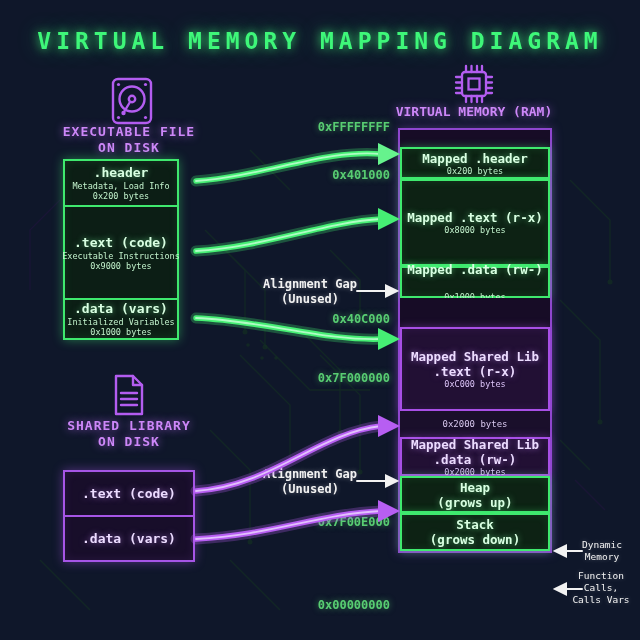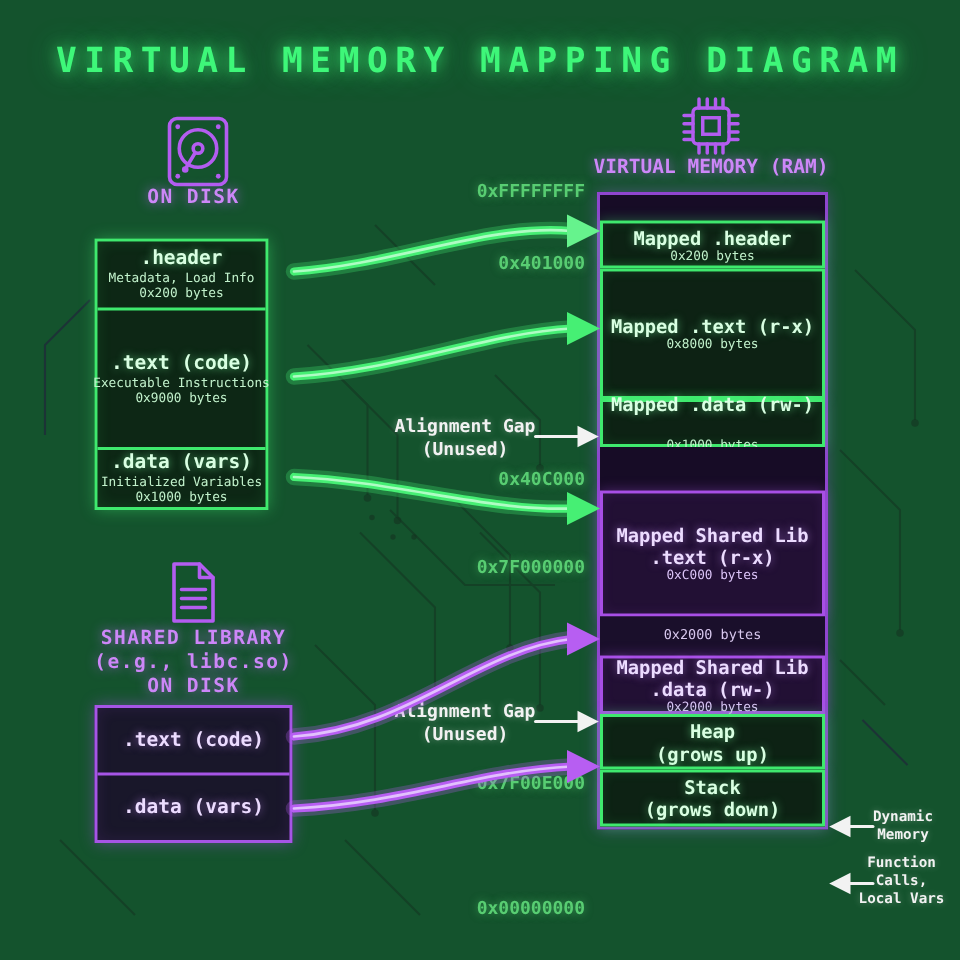--- a/index.html
+++ b/index.html
@@ -1,19 +1,19 @@
 <!DOCTYPE html>
 <html><head>
 <meta charset="utf-8">
 <style>
   * { margin:0; padding:0; box-sizing:border-box; }
   body { background:#000; }
   #stage {
     position:relative; width:640px; height:640px; overflow:hidden;
-    background:#14532d;
+    background:#0f172a;
     font-family:"DejaVu Sans Mono","Liberation Mono",monospace;
   }
   svg.layer { position:absolute; left:0; top:0; width:640px; height:640px; pointer-events:none; }
 
   
   .title {
     position:absolute; top:28px; left:0; width:640px; text-align:center;
     font-size:23px; font-weight:bold; letter-spacing:5px; color:#3ef779;
     text-shadow:0 0 10px rgba(62,247,121,.8), 0 0 22px rgba(62,247,121,.45);
     white-space:nowrap;
@@ -82,21 +82,21 @@
     text-shadow:0 0 6px rgba(88,205,114,.55); white-space:nowrap;
   }
 
   
   .gap-label {
     position:absolute; width:140px; text-align:center; color:#f2f2f2;
     font-size:12px; font-weight:bold; line-height:15px;
     text-shadow:0 0 5px rgba(255,255,255,.35); white-space:nowrap;
   }
   .side-note {
-    position:absolute; color:#f2f2f2; font-size:9.5px; font-weight:bold;
+    position:absolute; color:#f2f2f2; font-size:9.5px; font-weight:normal;
     line-height:12px; text-align:center; text-shadow:0 0 5px rgba(255,255,255,.3);
     white-space:nowrap;
   }
 </style>
 </head>
 <body>
 
 <div id="stage">
 
   <svg class="layer" aria-hidden="true">
@@ -148,20 +148,21 @@
     <g fill="#b35df0">
       <circle cx="8.5" cy="8.5" r="1.6"></circle>
         <circle cx="35.5" cy="8.5" r="1.6"></circle>
       <circle cx="8.5" cy="41.5" r="1.6"></circle>
         <circle cx="35.5" cy="41.5" r="1.6"></circle>
       <circle cx="13.5" cy="37" r="2.2"></circle>
     </g>
   </svg>
 
   <div class="purple-heading" style="left:29px; top:124px; width:200px;">
+    <div>EXECUTABLE FILE</div>
     <div>ON DISK</div>
   </div>
 
   <div class="exec-box">
     <div class="exec-sec" style="height:44px;">
       <div class="sec-name">.header</div>
       <div class="sec-desc">Metadata, Load Info</div>
       <div class="sec-size">0x200 bytes</div>
     </div>
     <div class="exec-sec" style="height:93px;">
@@ -179,21 +180,20 @@
   <svg class="layer" style="width:36px;height:44px;left:111px;top:373px;" viewBox="0 0 36 44">
     <g fill="none" stroke="#b35df0" stroke-width="2.4" stroke-linejoin="round" stroke-linecap="round">
       <path d="M5,3 H22 L31,12 V41 H5 Z"></path>
       <path d="M22,3 V12 H31"></path>
       <path d="M10,20 H26 M10,26 H26 M10,32 H26"></path>
     </g>
   </svg>
 
   <div class="purple-heading" style="left:19px; top:418px; width:220px;">
     <div>SHARED LIBRARY</div>
-    <div>(e.g., libc.so)</div>
     <div>ON DISK</div>
   </div>
 
   <div class="shared-box">
     <div class="shared-sec">
       <div class="shared-name">.text (code)</div>
     </div>
     <div class="shared-sec">
       <div class="shared-name">.data (vars)</div>
     </div>
@@ -266,21 +266,21 @@
     <div>(Unused)</div>
   </div>
 
   <div class="side-note" style="left:572px; top:539px; width:60px;">
     <div>Dynamic</div>
     <div>Memory</div>
   </div>
   <div class="side-note" style="left:566px; top:570px; width:70px;">
     <div>Function</div>
     <div>Calls,</div>
-    <div>Local Vars</div>
+    <div>Calls Vars</div>
   </div>
 
   <svg class="layer">
 
     <g stroke-linecap="round" fill="none">
       <path d="M196,181 C265,176 325,149 381,154" stroke="#46ef74" stroke-width="11" opacity="0.28"></path>
       <path d="M196,181 C265,176 325,149 381,154" stroke="#46ef74" stroke-width="5.5"></path>
       <path d="M196,181 C265,176 325,149 381,154" stroke="#c9ffd8" stroke-width="1.8" opacity="0.8"></path>
       <polygon points="400,154 378,143 378,165" fill="#46ef74"></polygon>
       <polygon points="400,154 378,143 378,165" fill="#c9ffd8" opacity="0.25"></polygon>

